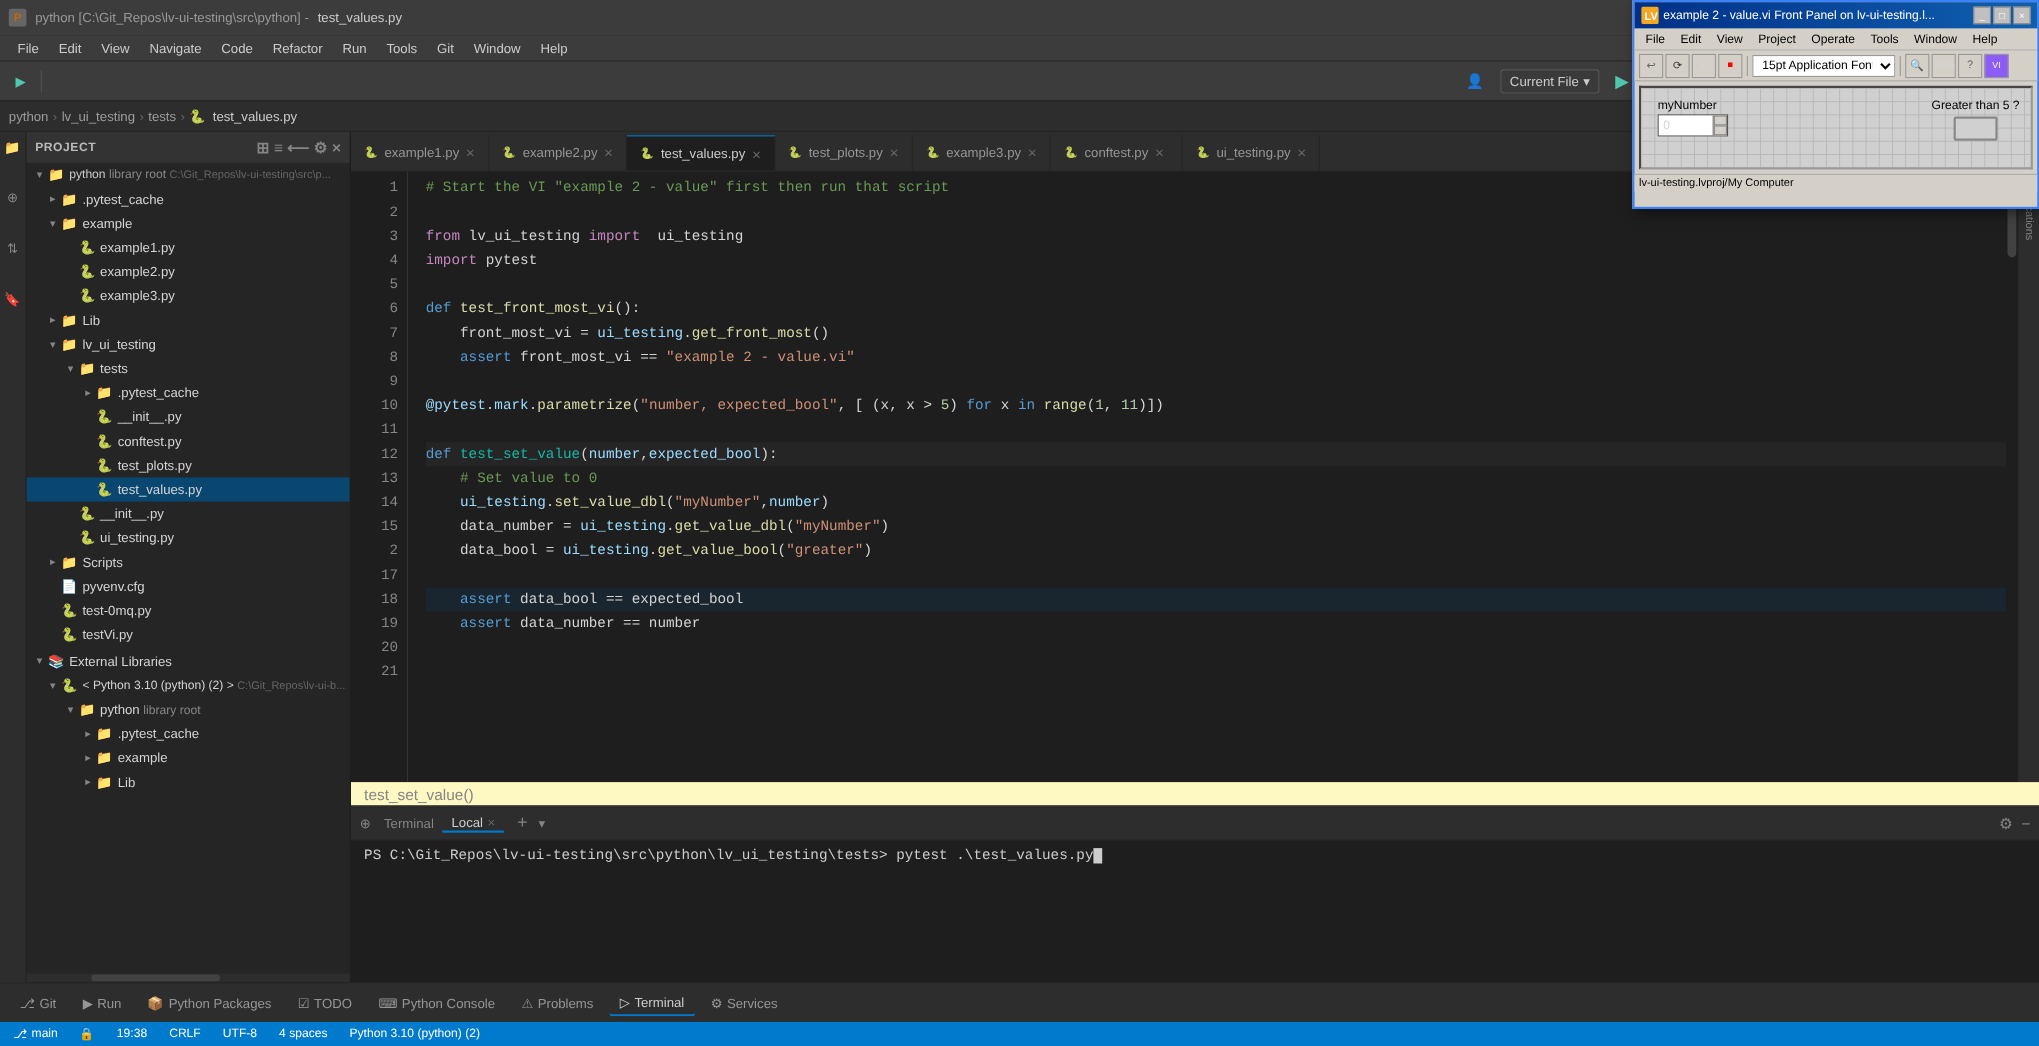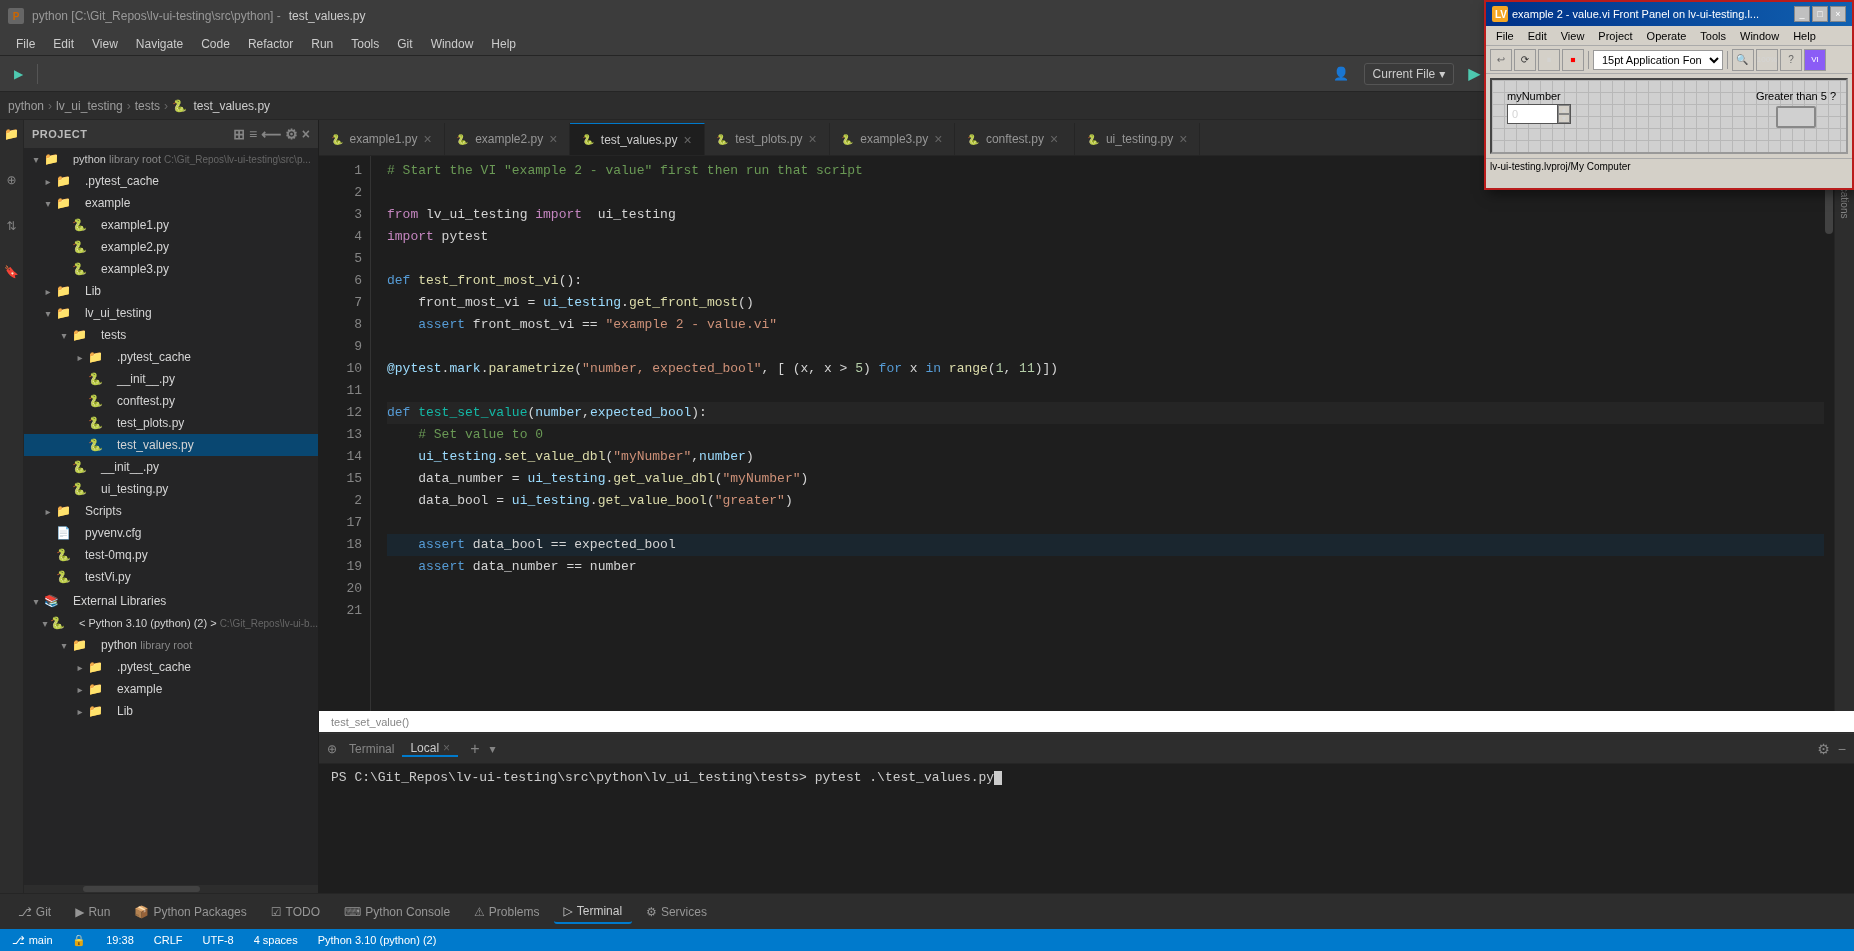--- a/index.html
+++ b/index.html
@@ -120,21 +120,21 @@
       white-space: nowrap;
     }
     .tree-item.selected { background: #094771; }
     .tree-arrow {
       width: 16px;
       text-align: center;
       font-size: 10px;
       color: #858585;
     }
     .tree-icon { margin-right: 4px; font-size: 12px; }
-    .tree-label { font-size: 12px; color: #d4d4d4; margin-left: 10px; }
+    .tree-label { font-size: 12px; color: #d4d4d4; }
     .tree-label.root { color: #cccccc; font-weight: 500; }
 
     
     .tabs-bar {
       background: #2d2d2d;
       height: 36px;
       display: flex;
       align-items: flex-end;
       overflow-x: auto;
       border-bottom: 1px solid #252525;
@@ -199,26 +199,26 @@
       top: 6px;
       right: 40px;
       background: transparent;
       color: #6a9955;
       font-size: 12px;
       padding: 2px 6px;
     }
 
     
     .editor-breadcrumb {
-      background: #ffffff;
+      background: #fef9c3;
       height: 22px;
       display: flex;
       align-items: center;
       padding: 0 12px;
-      font-size: 11px;
+      font-size: 14px;
       color: #858585;
       border-bottom: 1px solid #2d2d2d;
       gap: 4px;
     }
 
     
     .toolbar {
       background: #3c3c3c;
       height: 36px;
       display: flex;
@@ -329,21 +329,21 @@
     .bottom-tab.active { color: #cccccc; }
 
     
     .labview-window {
       position: absolute;
       top: 0;
       right: 0;
       width: 370px;
       height: 185px;
       background: #d4d0c8;
-      border: 2px solid #b91c1c;
+      border: 2px solid #3b82f6;
       box-shadow: 4px 4px 12px rgba(0,0,0,0.5);
       z-index: 100;
       font-family: 'Tahoma', Arial, sans-serif;
     }
     .lv-title-bar {
       background: linear-gradient(to right, #003087, #1060b0);
       height: 24px;
       display: flex;
       align-items: center;
       padding: 0 6px;

